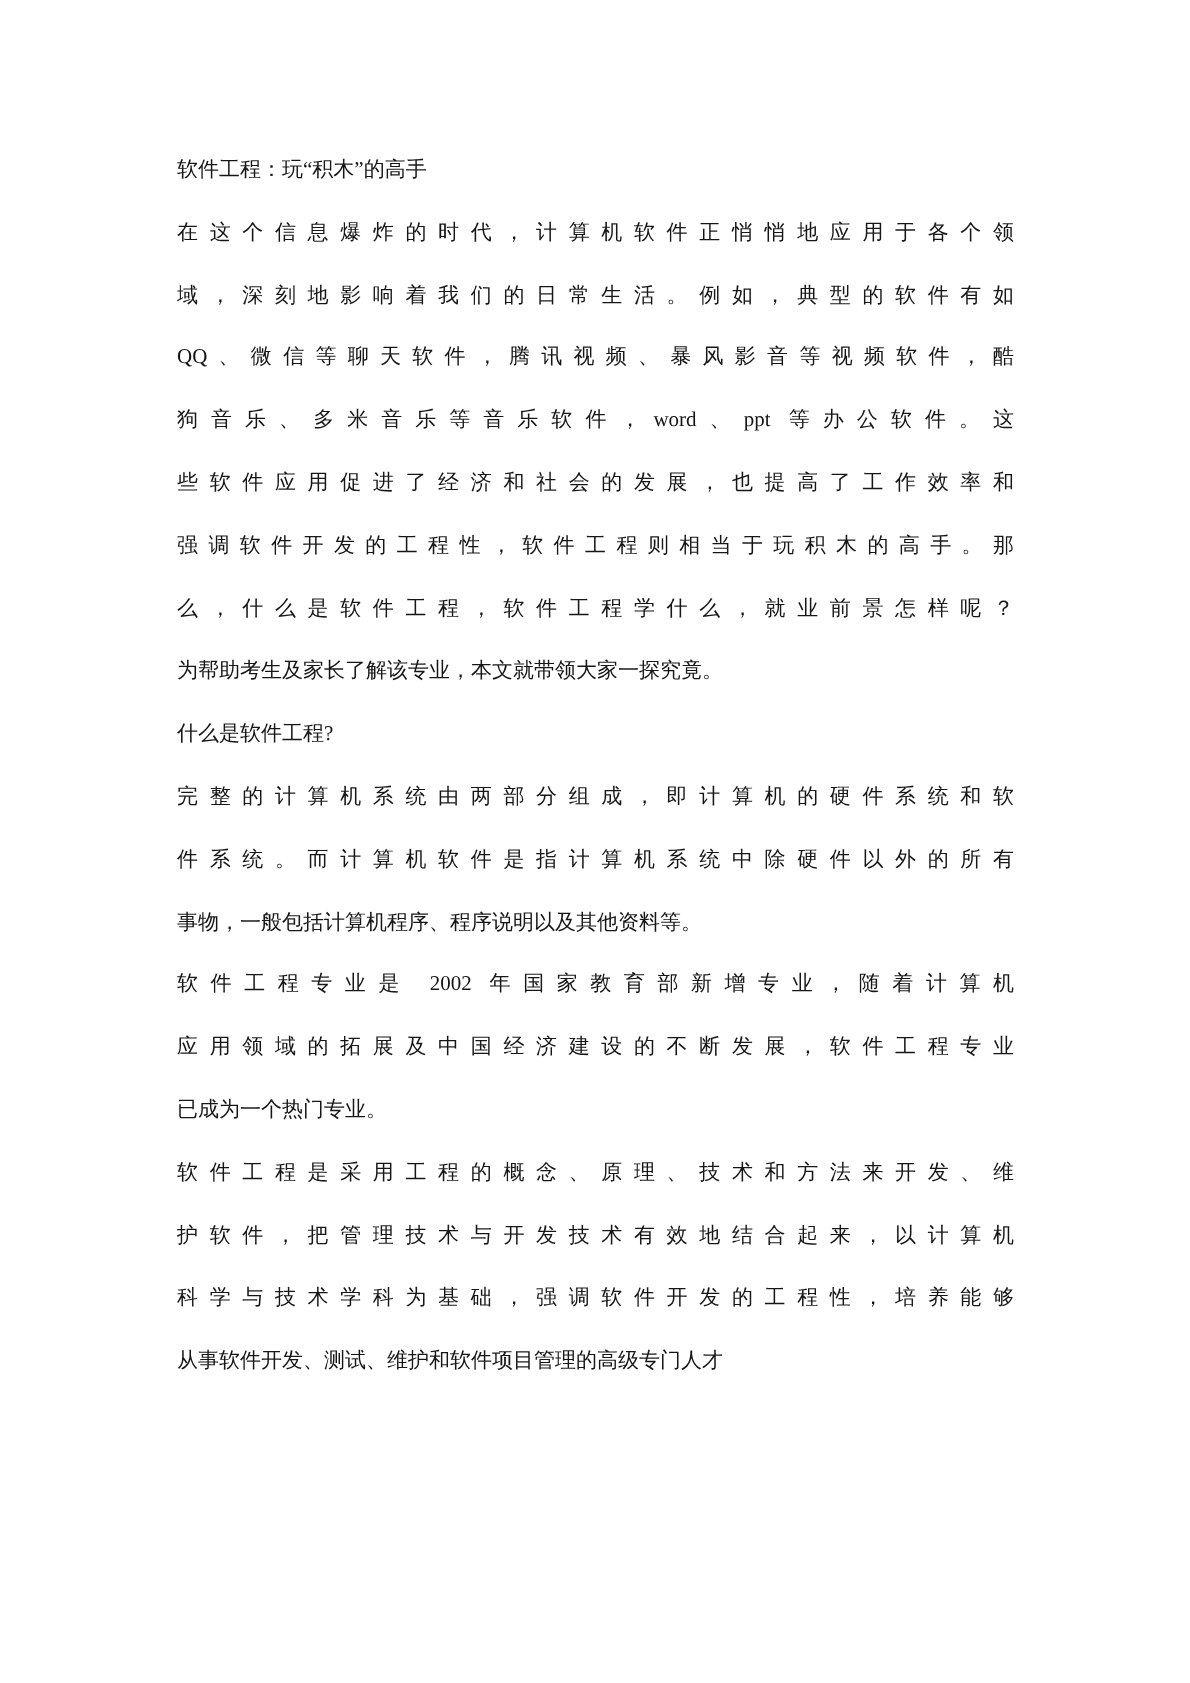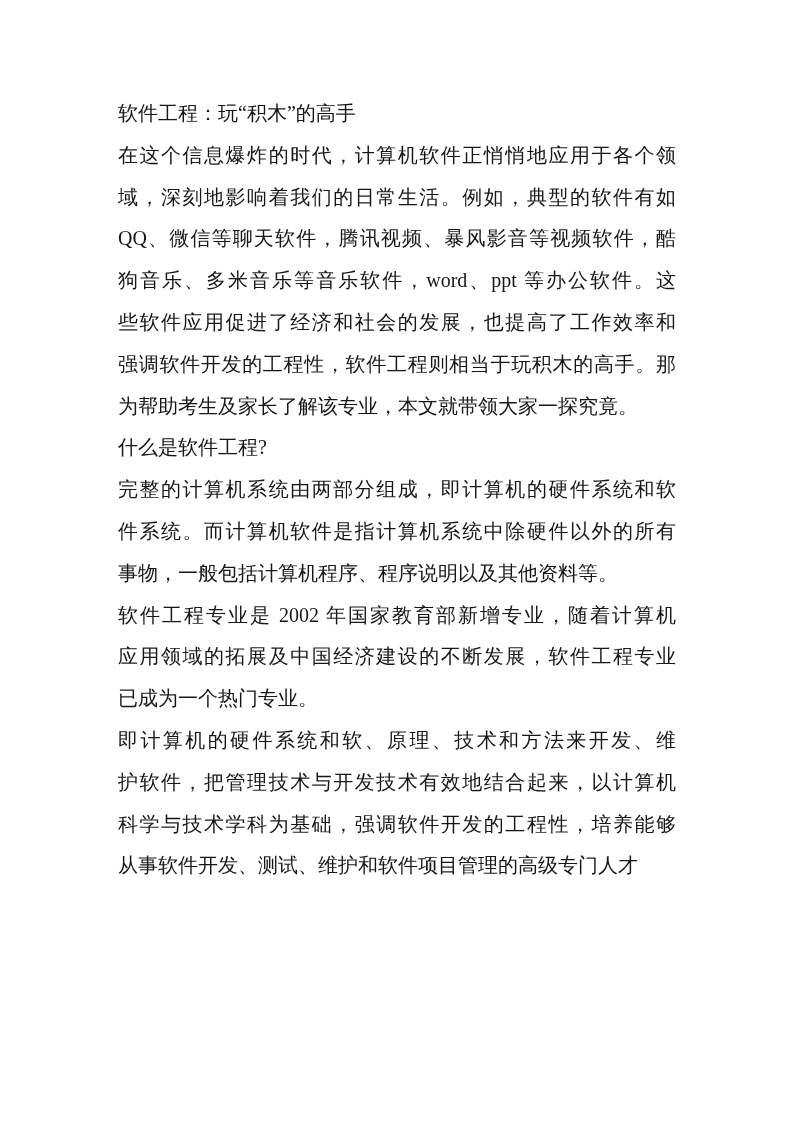--- a/index.html
+++ b/index.html
@@ -17,21 +17,21 @@
   }
   .doc {
     position: absolute;
     left: 118px;
     top: 93px;
     width: 558px;
   }
   .line {
     height: 41.8px;
     line-height: 41.8px;
-    font-size: 20px;
+    font-size: 14px;
     letter-spacing: 0;
     text-align: justify;
     text-align-last: justify;
   }
   .line.short {
     text-align-last: left;
   }
   .line.long {
     text-align-last: left;
     white-space: nowrap;
@@ -42,25 +42,26 @@
 <body>
 
 <div class="doc">
   <div class="line short">软件工程：玩“积木”的高手</div>
   <div class="line">在这个信息爆炸的时代，计算机软件正悄悄地应用于各个领</div>
   <div class="line">域，深刻地影响着我们的日常生活。例如，典型的软件有如</div>
   <div class="line">QQ、微信等聊天软件，腾讯视频、暴风影音等视频软件，酷</div>
   <div class="line">狗音乐、多米音乐等音乐软件，word、ppt 等办公软件。这</div>
   <div class="line">些软件应用促进了经济和社会的发展，也提高了工作效率和</div>
   <div class="line">强调软件开发的工程性，软件工程则相当于玩积木的高手。那</div>
+  <div class="line">么，什么是软件工程，软件工程学什么，就业前景怎样呢？</div>
   <div class="line short">为帮助考生及家长了解该专业，本文就带领大家一探究竟。</div>
   <div class="line short">什么是软件工程?</div>
   <div class="line">完整的计算机系统由两部分组成，即计算机的硬件系统和软</div>
   <div class="line">件系统。而计算机软件是指计算机系统中除硬件以外的所有</div>
   <div class="line short">事物，一般包括计算机程序、程序说明以及其他资料等。</div>
   <div class="line">软件工程专业是 2002 年国家教育部新增专业，随着计算机</div>
   <div class="line">应用领域的拓展及中国经济建设的不断发展，软件工程专业</div>
   <div class="line short">已成为一个热门专业。</div>
-  <div class="line">即计算机的硬件系统和软、原理、技术和方法来开发、维</div>
+  <div class="line">软件工程是采用工程的概念、原理、技术和方法来开发、维</div>
   <div class="line">护软件，把管理技术与开发技术有效地结合起来，以计算机</div>
   <div class="line">科学与技术学科为基础，强调软件开发的工程性，培养能够</div>
   <div class="line short">从事软件开发、测试、维护和软件项目管理的高级专门人才</div>
 </div>
 
 </body></html>

